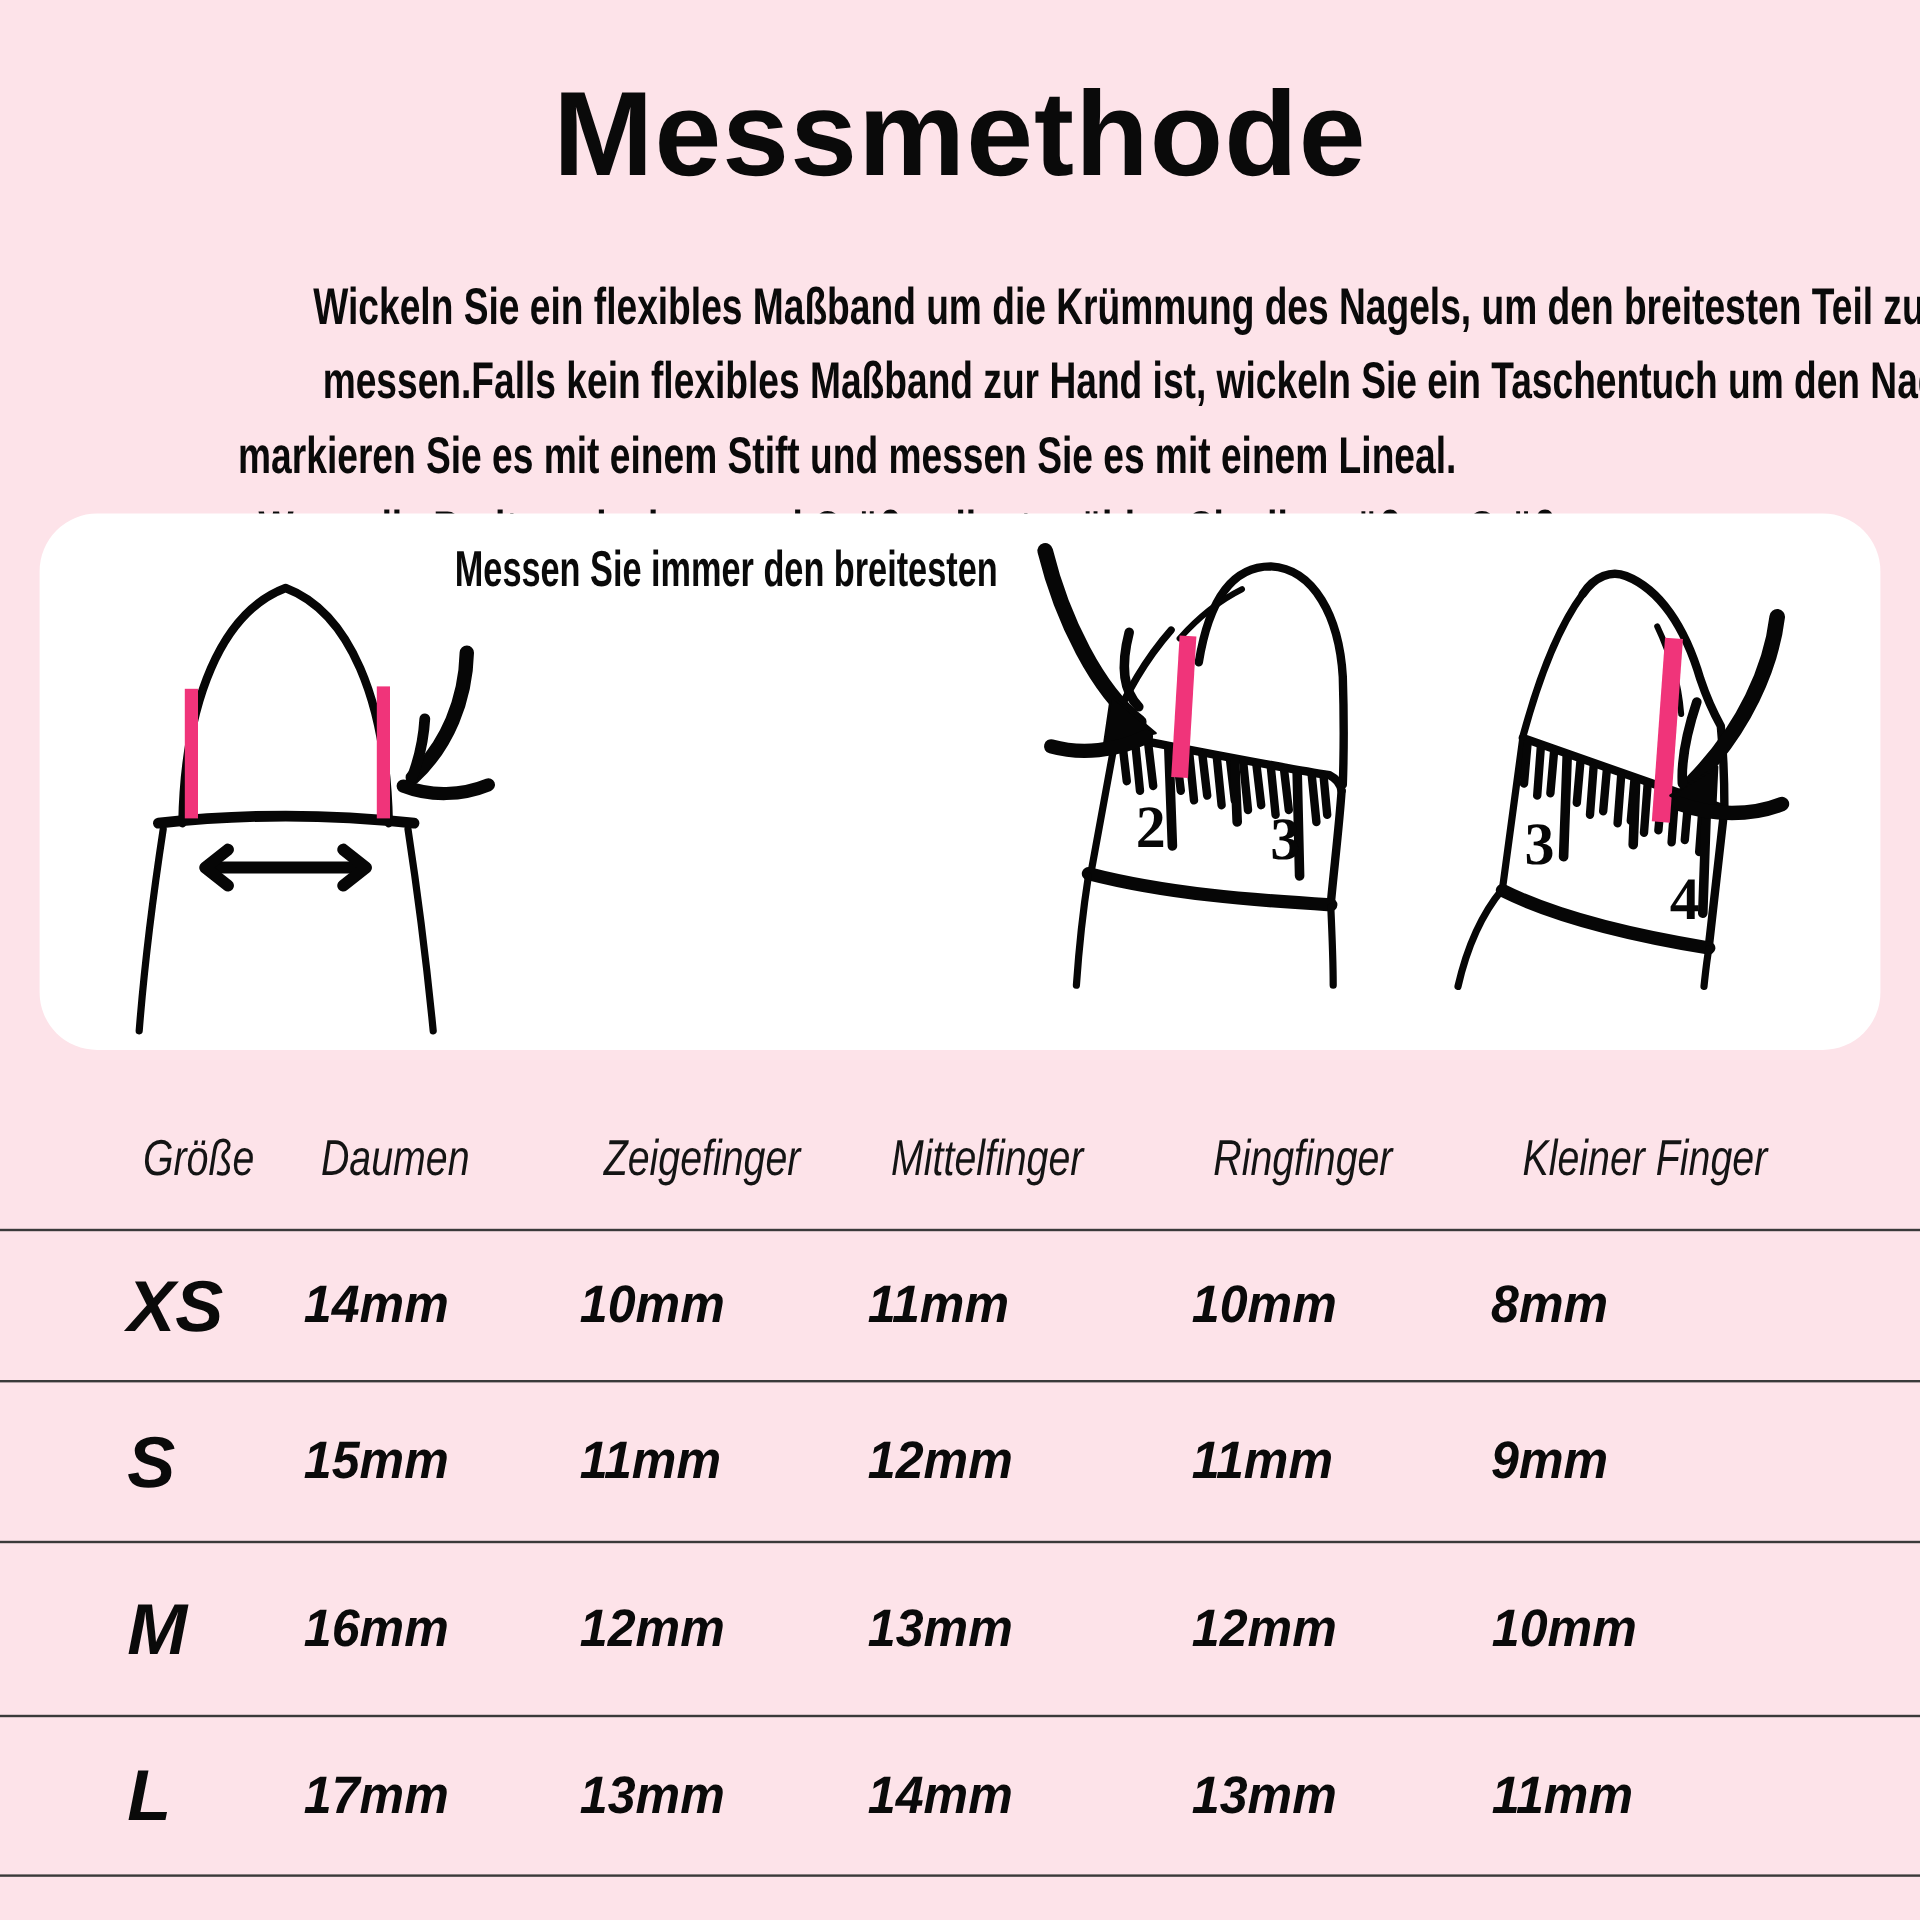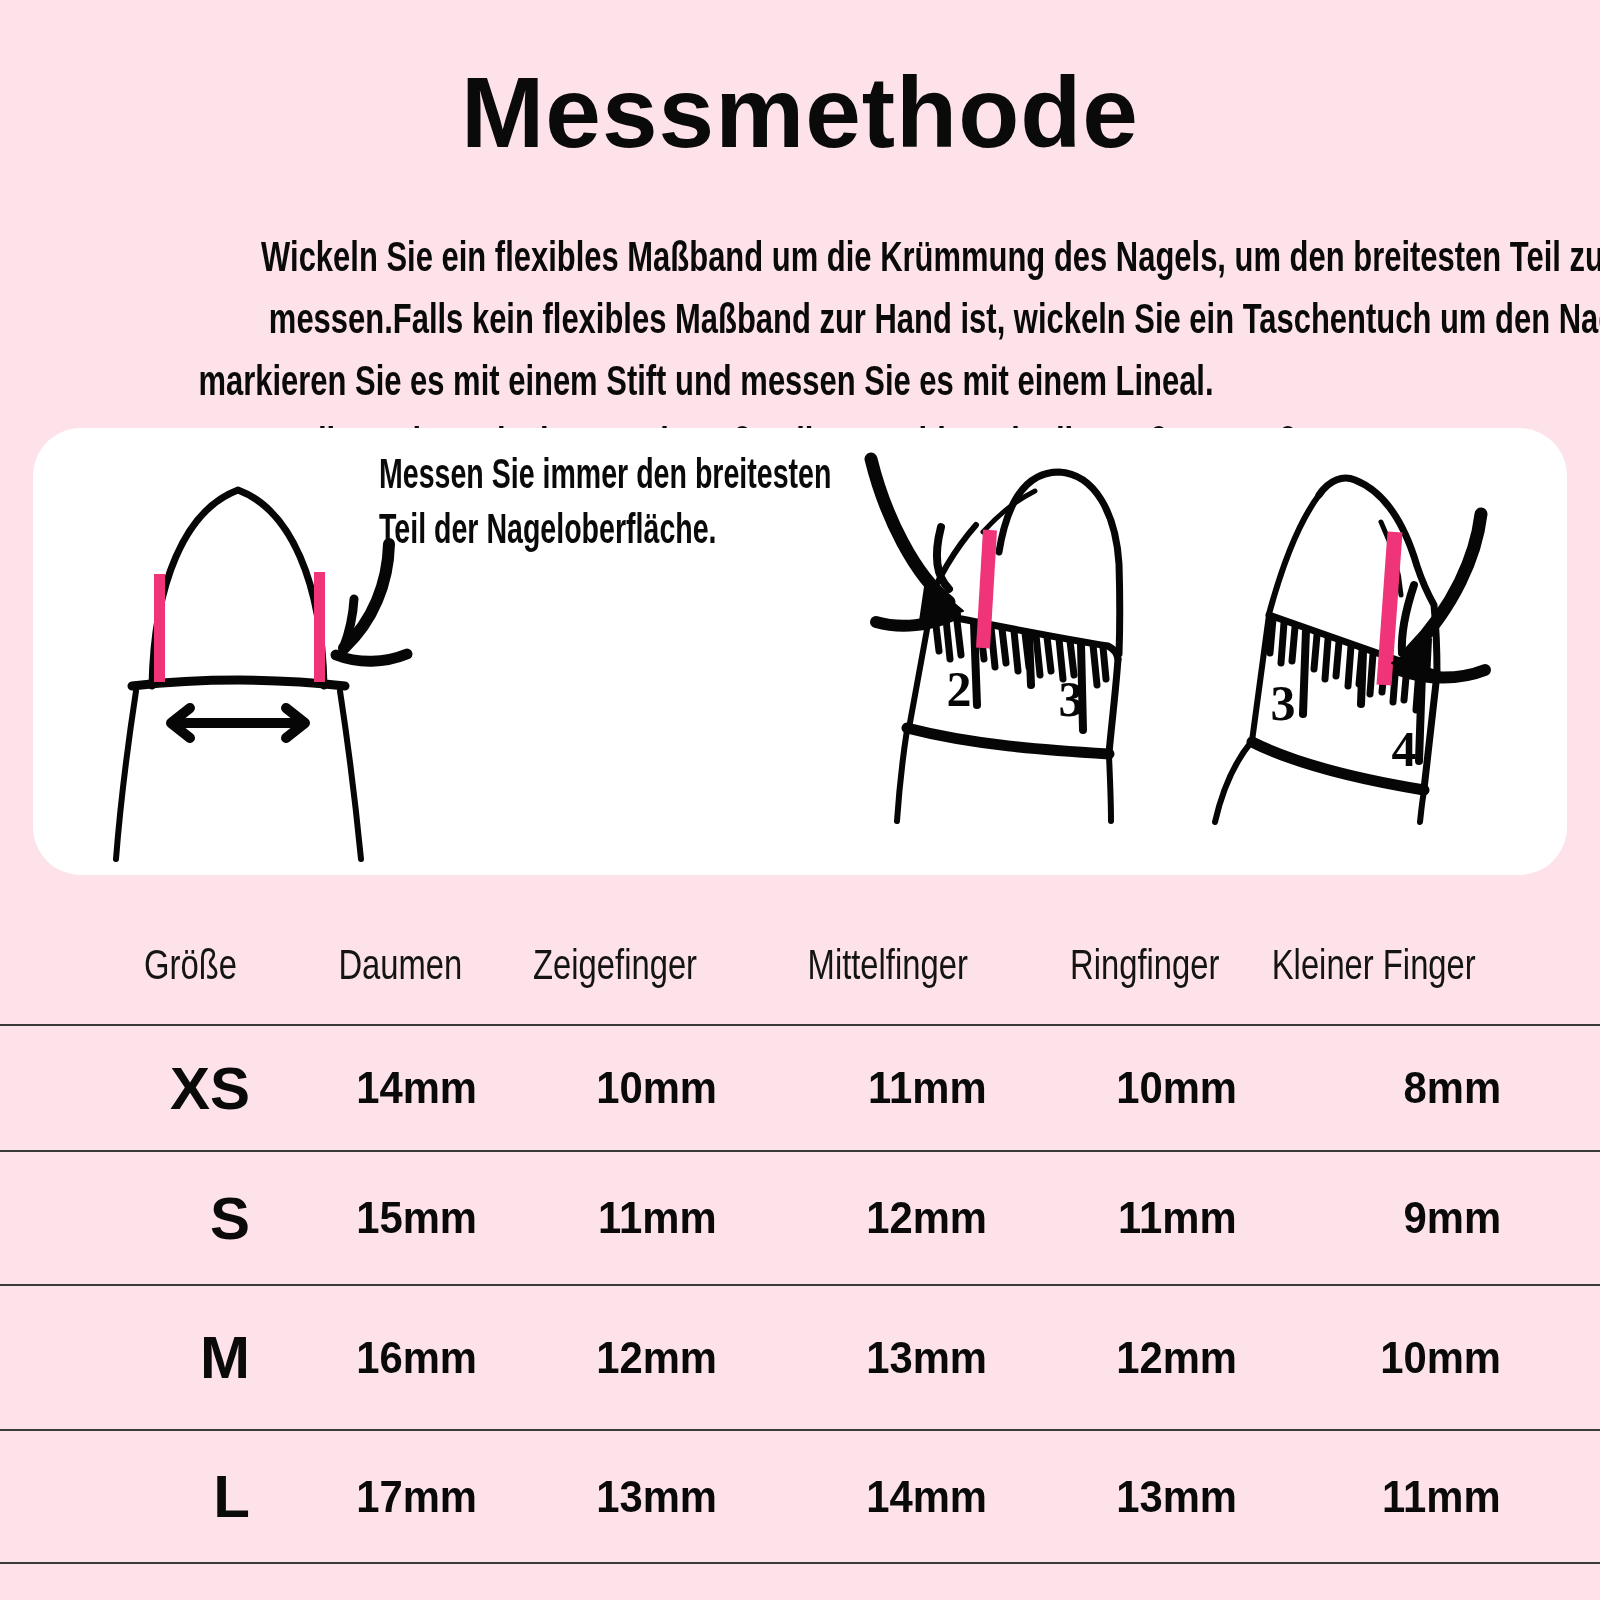--- a/index.html
+++ b/index.html
@@ -44,22 +44,23 @@
     font-weight:700;font-size:42px;
     transform:scaleX(0.68);transform-origin:left center;
     white-space:nowrap;
   }
 
   table.size-table{
     position:absolute;left:0;top:905px;width:1600px;
     border-collapse:collapse;table-layout:fixed;
   }
   table.size-table td,table.size-table th{
-    padding:0;margin:0;text-align:right;vertical-align:middle;
+    padding:0;margin:0;text-align:left;vertical-align:middle;
     border-bottom:2px solid #3a3a3a;
+    font-style:italic;
   }
   tr.r-head{height:120px;}
   tr.r-xs{height:126px;}
   tr.r-s{height:134px;}
   tr.r-m{height:145px;}
   tr.r-l{height:133px;}
   .col1{padding-left:106px !important;}
   .col6{padding-right:96px !important;}
   .hdr{
     display:inline-block;font-weight:400;font-size:42px;color:#141414;
@@ -154,21 +155,20 @@
           <path stroke-width="12" d="M 1367 242 C 1394 252, 1427 252, 1452 242"></path>
           <path stroke-width="8" d="M 1381 157 C 1372 184, 1368 207, 1369 225"></path>
         </g>
         <text class="ruler-num" x="1250" y="292" text-anchor="middle" fill="#060606" stroke="none">3</text>
         <text class="ruler-num" x="1371" y="338" text-anchor="middle" fill="#060606" stroke="none">4</text>
       </g>
     </svg>
 
     <div class="note">
       <div class="note-line"><span>Messen Sie immer den breitesten</span></div>
-      <div class="note-line"><span>Teil der Nageloberfläche.</span></div>
     </div>
   </div>
 
   <table class="size-table">
     <colgroup>
       <col style="width:250px">
         <col style="width:230px">
         <col style="width:240px">
       <col style="width:270px">
         <col style="width:250px">

